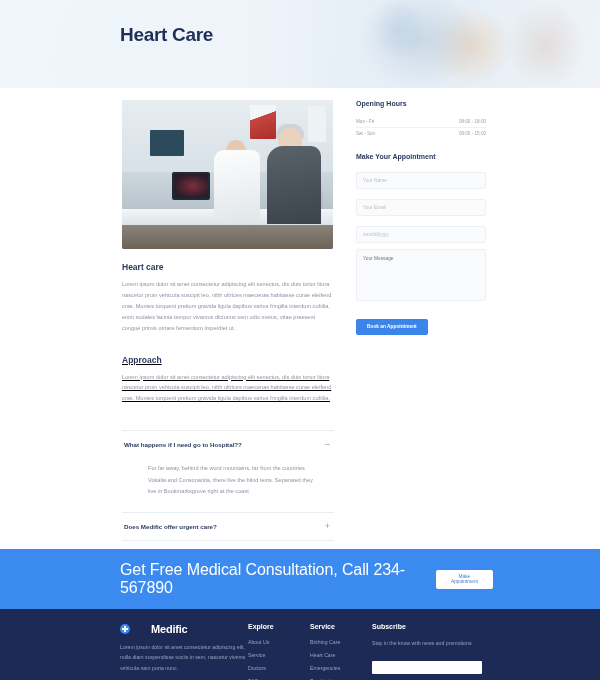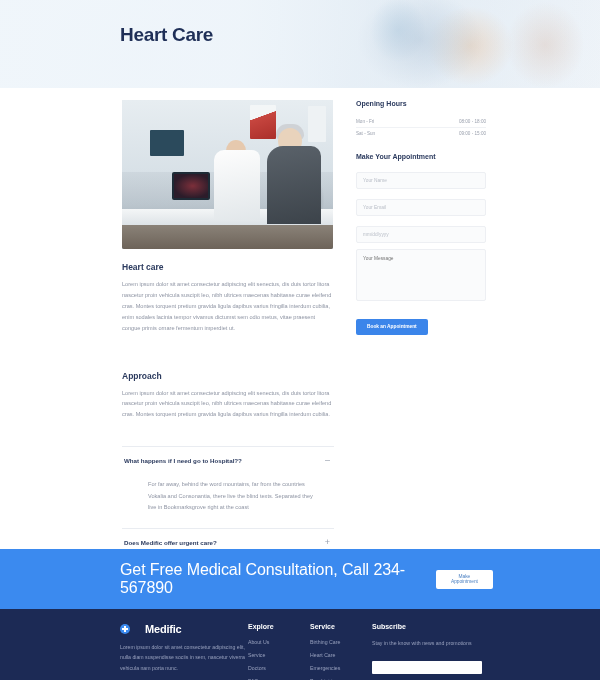--- a/index.html
+++ b/index.html
@@ -90,21 +90,21 @@
 
   
   .sec-title {
     font-size: 8.5px; font-weight: bold; color: #2b3a5e;
     margin-top: 13px; margin-bottom: 7px;
   }
   .sec-body {
     font-size: 5.6px; line-height: 1.95; color: #8e94a3;
     text-align: left;
   }
-  .approach-block { margin-top: 37px; }
+  .approach-block { margin-top: 21px; text-decoration: underline; }
   .approach-block .sec-body { margin-bottom: 2px; }
 
   
   .accordion { margin-top: 26px; border-top: 1px solid #e9ecf1; }
   .acc-item { border-bottom: 1px solid #e9ecf1; }
   .acc-head {
     display: flex; align-items: center; justify-content: space-between;
     padding: 9px 2px 9px 2px; cursor: pointer;
   }
   .acc-q { font-size: 6.2px; font-weight: bold; color: #2b3a5e; }
@@ -154,21 +154,21 @@
     cursor: pointer; font-family: "Liberation Sans", sans-serif;
   }
 
   
   .footer {
     position: absolute; left: 0; right: 0; top: 609px; bottom: 0;
     background: #1c2a55; padding: 14px 115px 0 120px;
     display: flex; gap: 0;
   }
   .f-brand { width: 128px; flex: none; }
-  .f-logo { display: flex; align-items: center; gap: 15px; margin-bottom: 7px; }
+  .f-logo { display: flex; align-items: center; gap: 21px; margin-bottom: 7px; }
   .f-logo-icon {
     width: 10px; height: 10px; border-radius: 50%; background: #3b8aef;
     position: relative; flex: none;
   }
   .f-logo-icon::before, .f-logo-icon::after {
     content: ""; position: absolute; background: #fff;
   }
   .f-logo-icon::before { left: 4.3px; top: 2px; width: 1.4px; height: 6px; }
   .f-logo-icon::after { left: 2px; top: 4.3px; width: 6px; height: 1.4px; }
   .f-logo-text { font-size: 11px; font-weight: bold; color: #fff; letter-spacing: -0.2px; }

